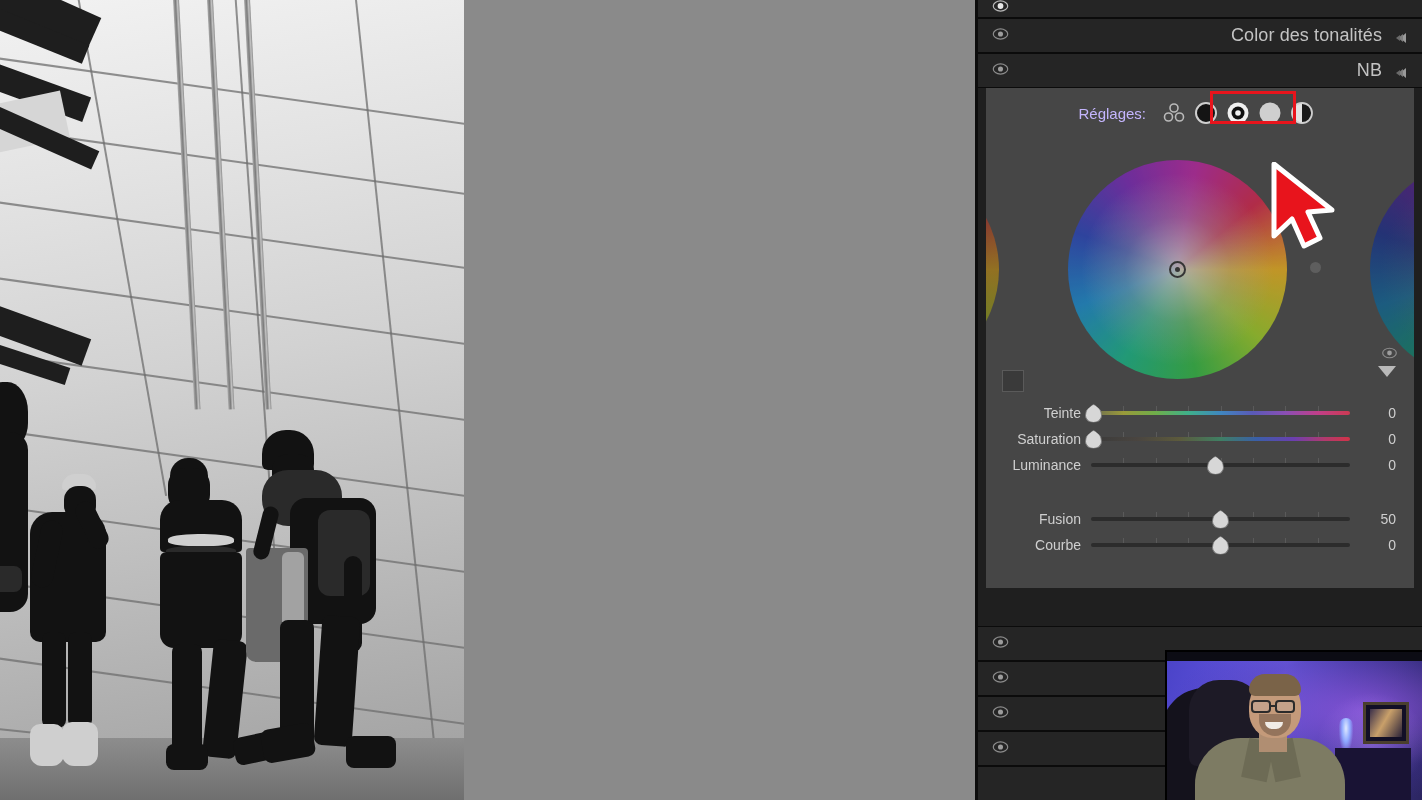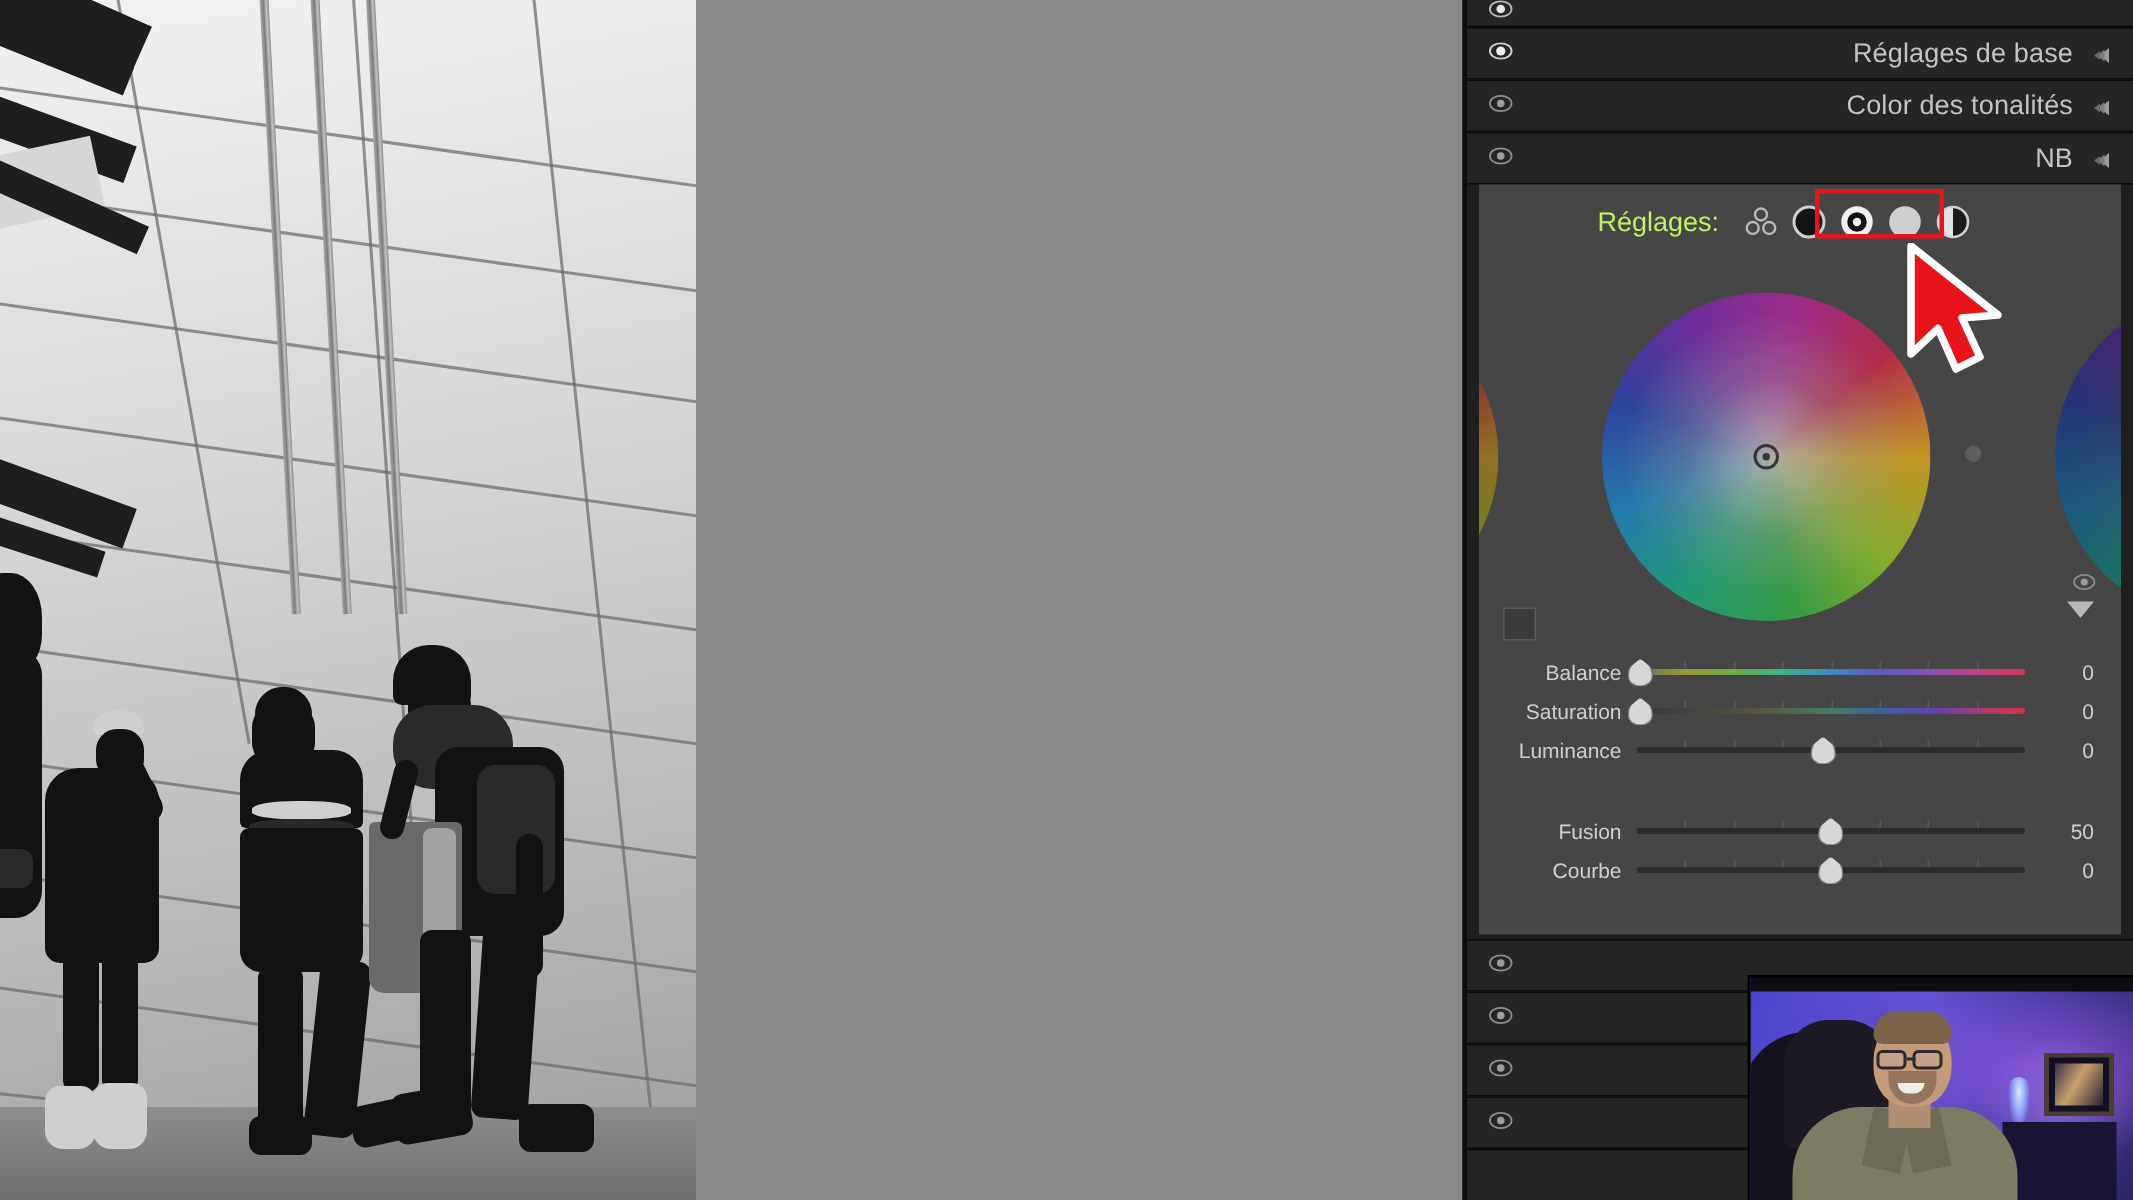--- a/index.html
+++ b/index.html
@@ -87,21 +87,21 @@
     margin: 0 8px;
     background: #464646;
     height: 500px;
     overflow: hidden;
   }
   .reglages-row {
     position: absolute; left: 0; top: 8px; width: 100%;
     height: 34px; display: flex; align-items: center; justify-content: flex-end;
     padding-right: 96px;
   }
-  .reglages-label { color: #bef264; font-size: 18px; margin-right: 12px; }
+  .reglages-label { color: #c4b5fd; font-size: 15px; margin-right: 12px; }
   .icon-btn { width: 26px; height: 26px; margin: 0 3px; position: relative; }
   .sel-box {
     position: absolute; left: 224px; top: -5px; width: 86px; height: 33px;
     border: 3px solid #e8141c; pointer-events: none;
   }
   .tone-label {
     position: absolute; top: 44px; left: 0; width: 100%;
     text-align: center; color: #d2d2d2; font-size: 15px;
     padding-right: 42px;
   }
@@ -374,36 +374,20 @@
     <div class="panel-row" style="height:22px; margin-top:-4px;">
       <span class="eye">
         <svg viewBox="0 0 20 14" width="17" height="14">
           <ellipse cx="10" cy="7" rx="8.5" ry="6" fill="none" stroke="#b9b9b9" stroke-width="1.4"></ellipse>
           <circle cx="10" cy="7" r="3.4" fill="#e6e6e6"></circle>
         </svg>
       </span>
       <span class="title"></span>
     </div>
 
-    <div class="panel-row">
-      <span class="eye">
-        <svg viewBox="0 0 20 14" width="17" height="14">
-          <ellipse cx="10" cy="7" rx="8.5" ry="6" fill="none" stroke="#cfcfcf" stroke-width="1.5"></ellipse>
-          <circle cx="10" cy="7" r="3.6" fill="#f0f0f0"></circle>
-        </svg>
-      </span>
-      <span class="title">Réglages de base</span>
-      <span class="disc">
-        <svg viewBox="0 0 14 12" width="14" height="12">
-          <path d="M12 1 L6 6 L12 11 Z" fill="#9a9a9a"></path>
-          <path d="M9 2 L4 6 L9 10 Z" fill="#7e7e7e"></path>
-          <path d="M6 3 L2 6 L6 9 Z" fill="#6a6a6a"></path>
-        </svg>
-      </span>
-    </div>
 
     <div class="panel-row">
       <span class="eye">
         <svg viewBox="0 0 20 14" width="17" height="14">
           <ellipse cx="10" cy="7" rx="8.5" ry="6" fill="none" stroke="#8d8d8d" stroke-width="1.4"></ellipse>
           <circle cx="10" cy="7" r="3" fill="#9d9d9d"></circle>
         </svg>
       </span>
       <span class="title">Color des tonalités</span>
       <span class="disc">
@@ -490,21 +474,21 @@
         <svg viewBox="0 0 20 14" width="17" height="14">
           <ellipse cx="10" cy="7" rx="8" ry="5.6" fill="none" stroke="#8d8d8d" stroke-width="1.4"></ellipse>
           <circle cx="10" cy="7" r="2.8" fill="#9d9d9d"></circle>
         </svg>
       </span>
       <span class="wheel-tri"></span>
 
       <div class="sliders">
 
         <div class="srow">
-          <span class="lab">Balance</span>
+          <span class="lab">Teinte</span>
           <span class="track-wrap">
             <span class="track hue"></span>
             <span class="ticks">
               <i style="left:12.5%"></i>
                 <i style="left:25%"></i>
                 <i style="left:37.5%"></i>
               <i style="left:50%"></i>
                 <i style="left:62.5%"></i>
                 <i style="left:75%"></i>
                 <i style="left:87.5%"></i>

